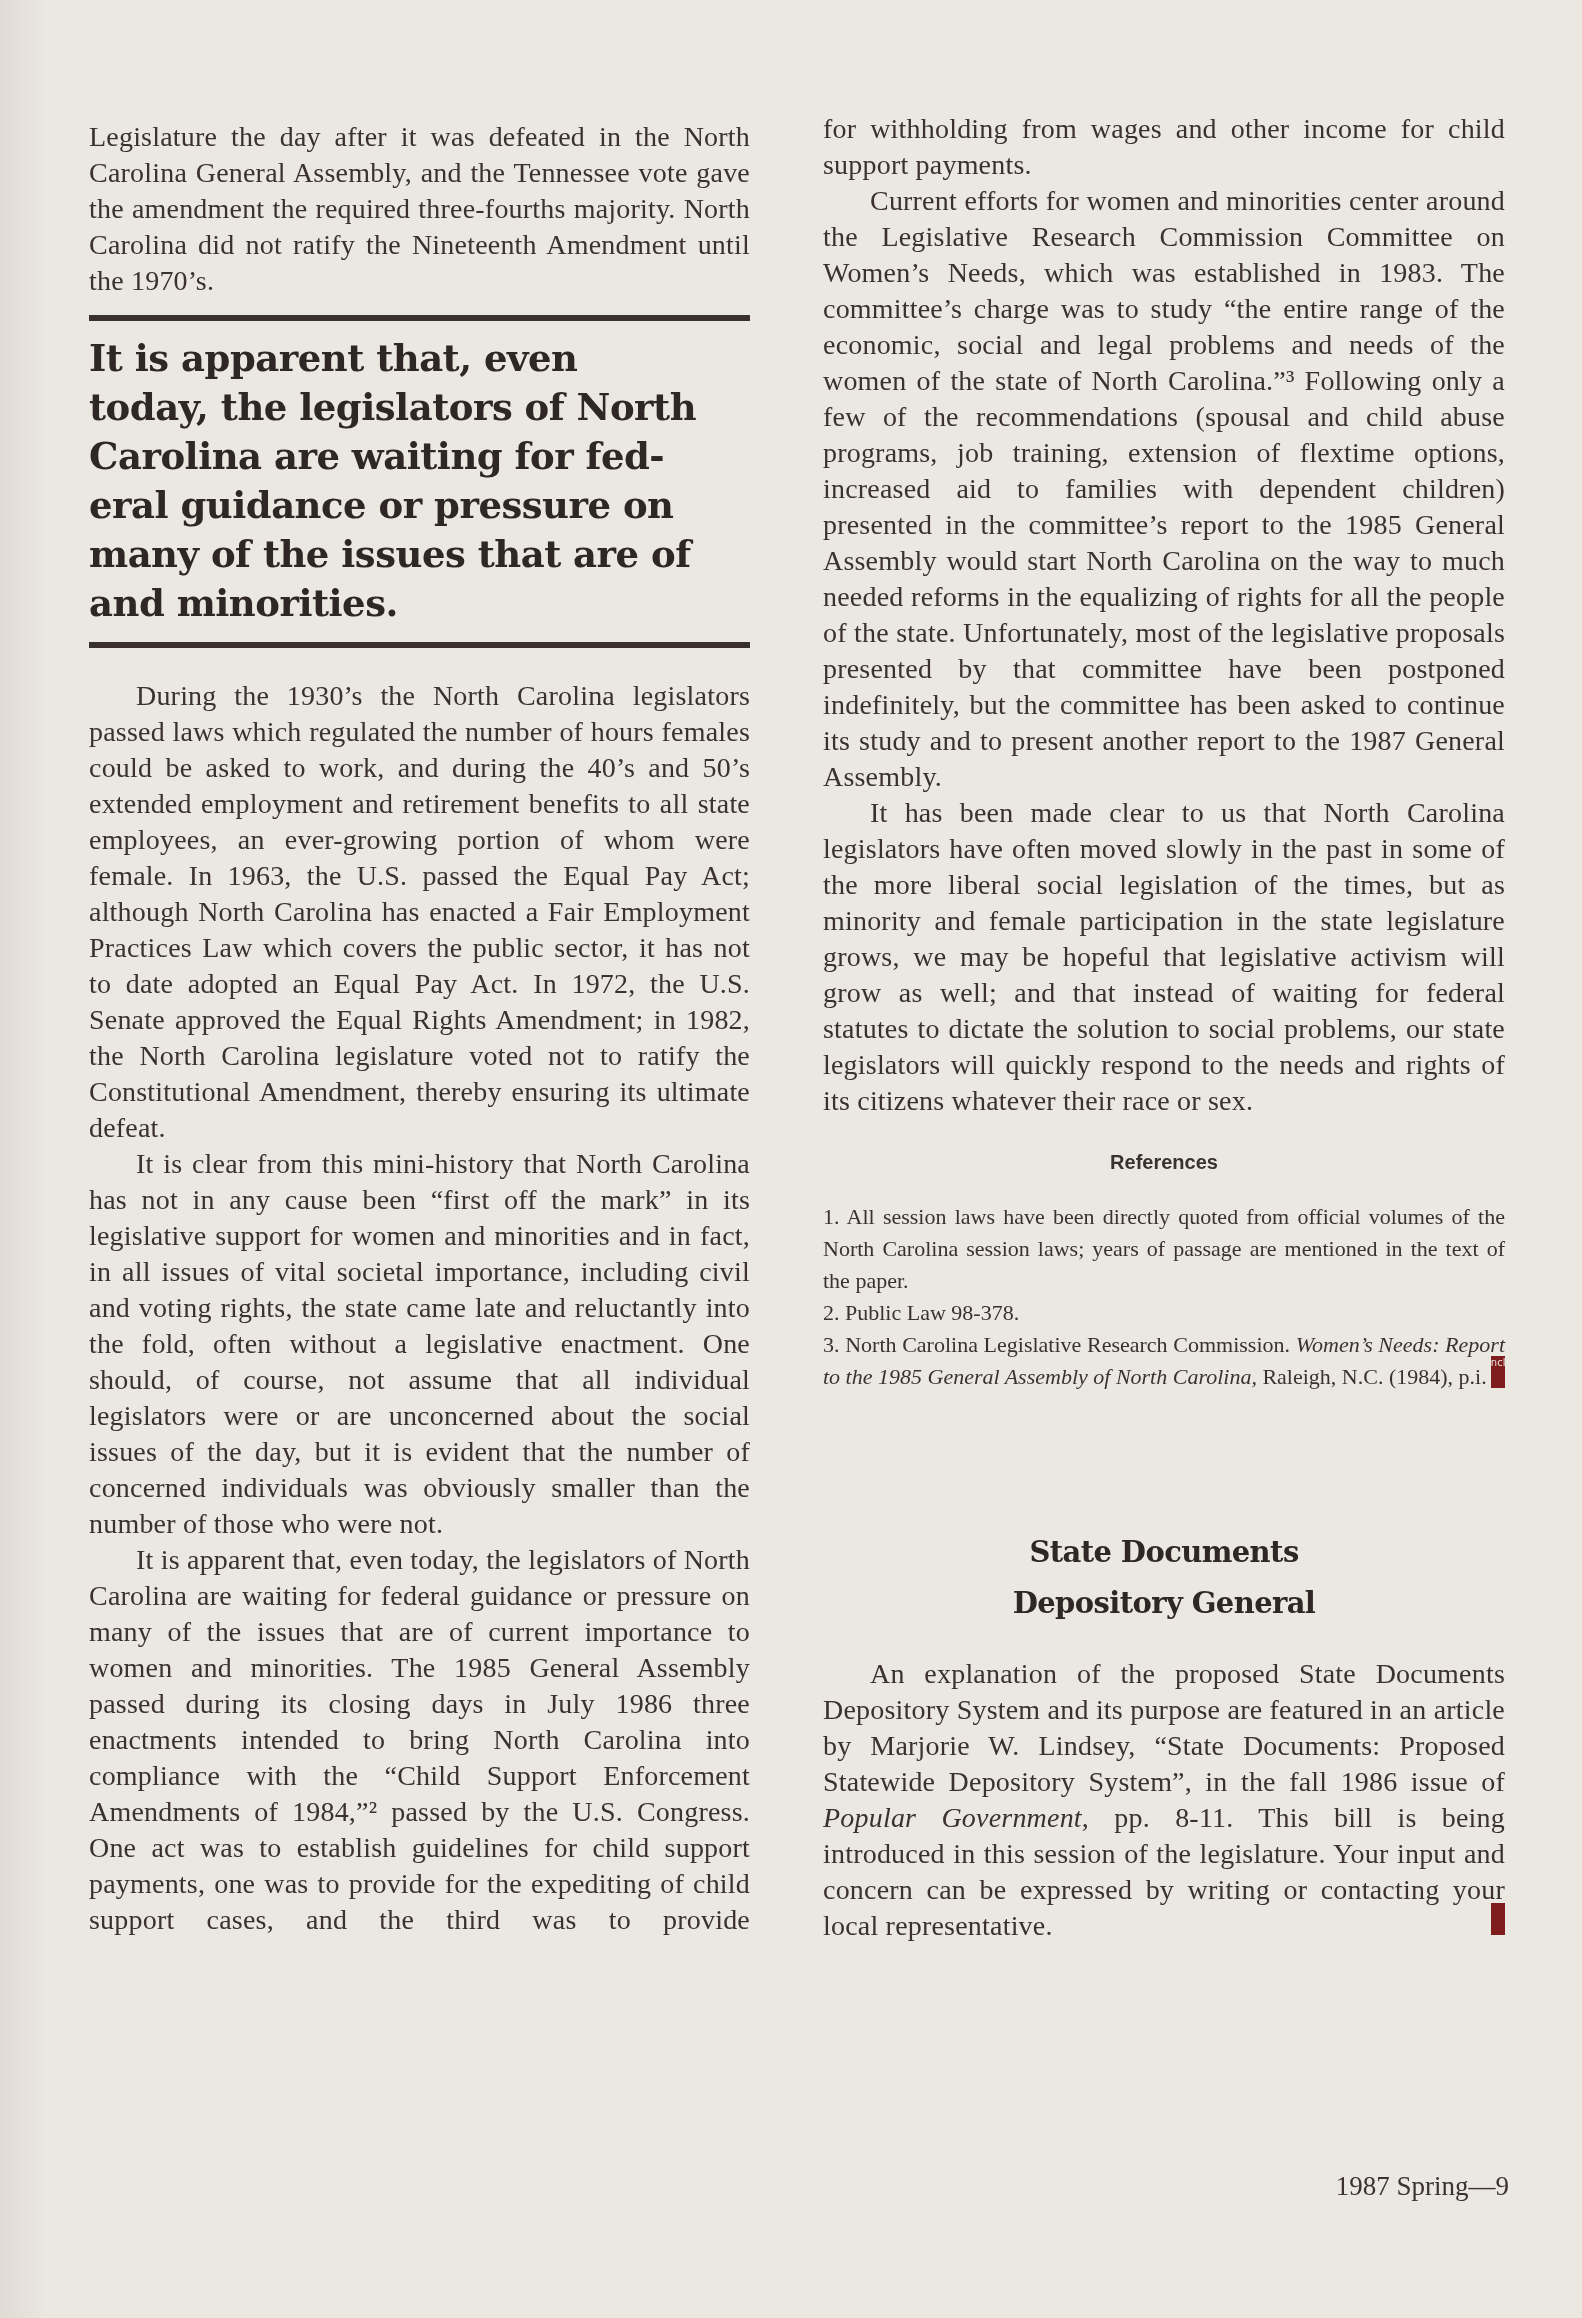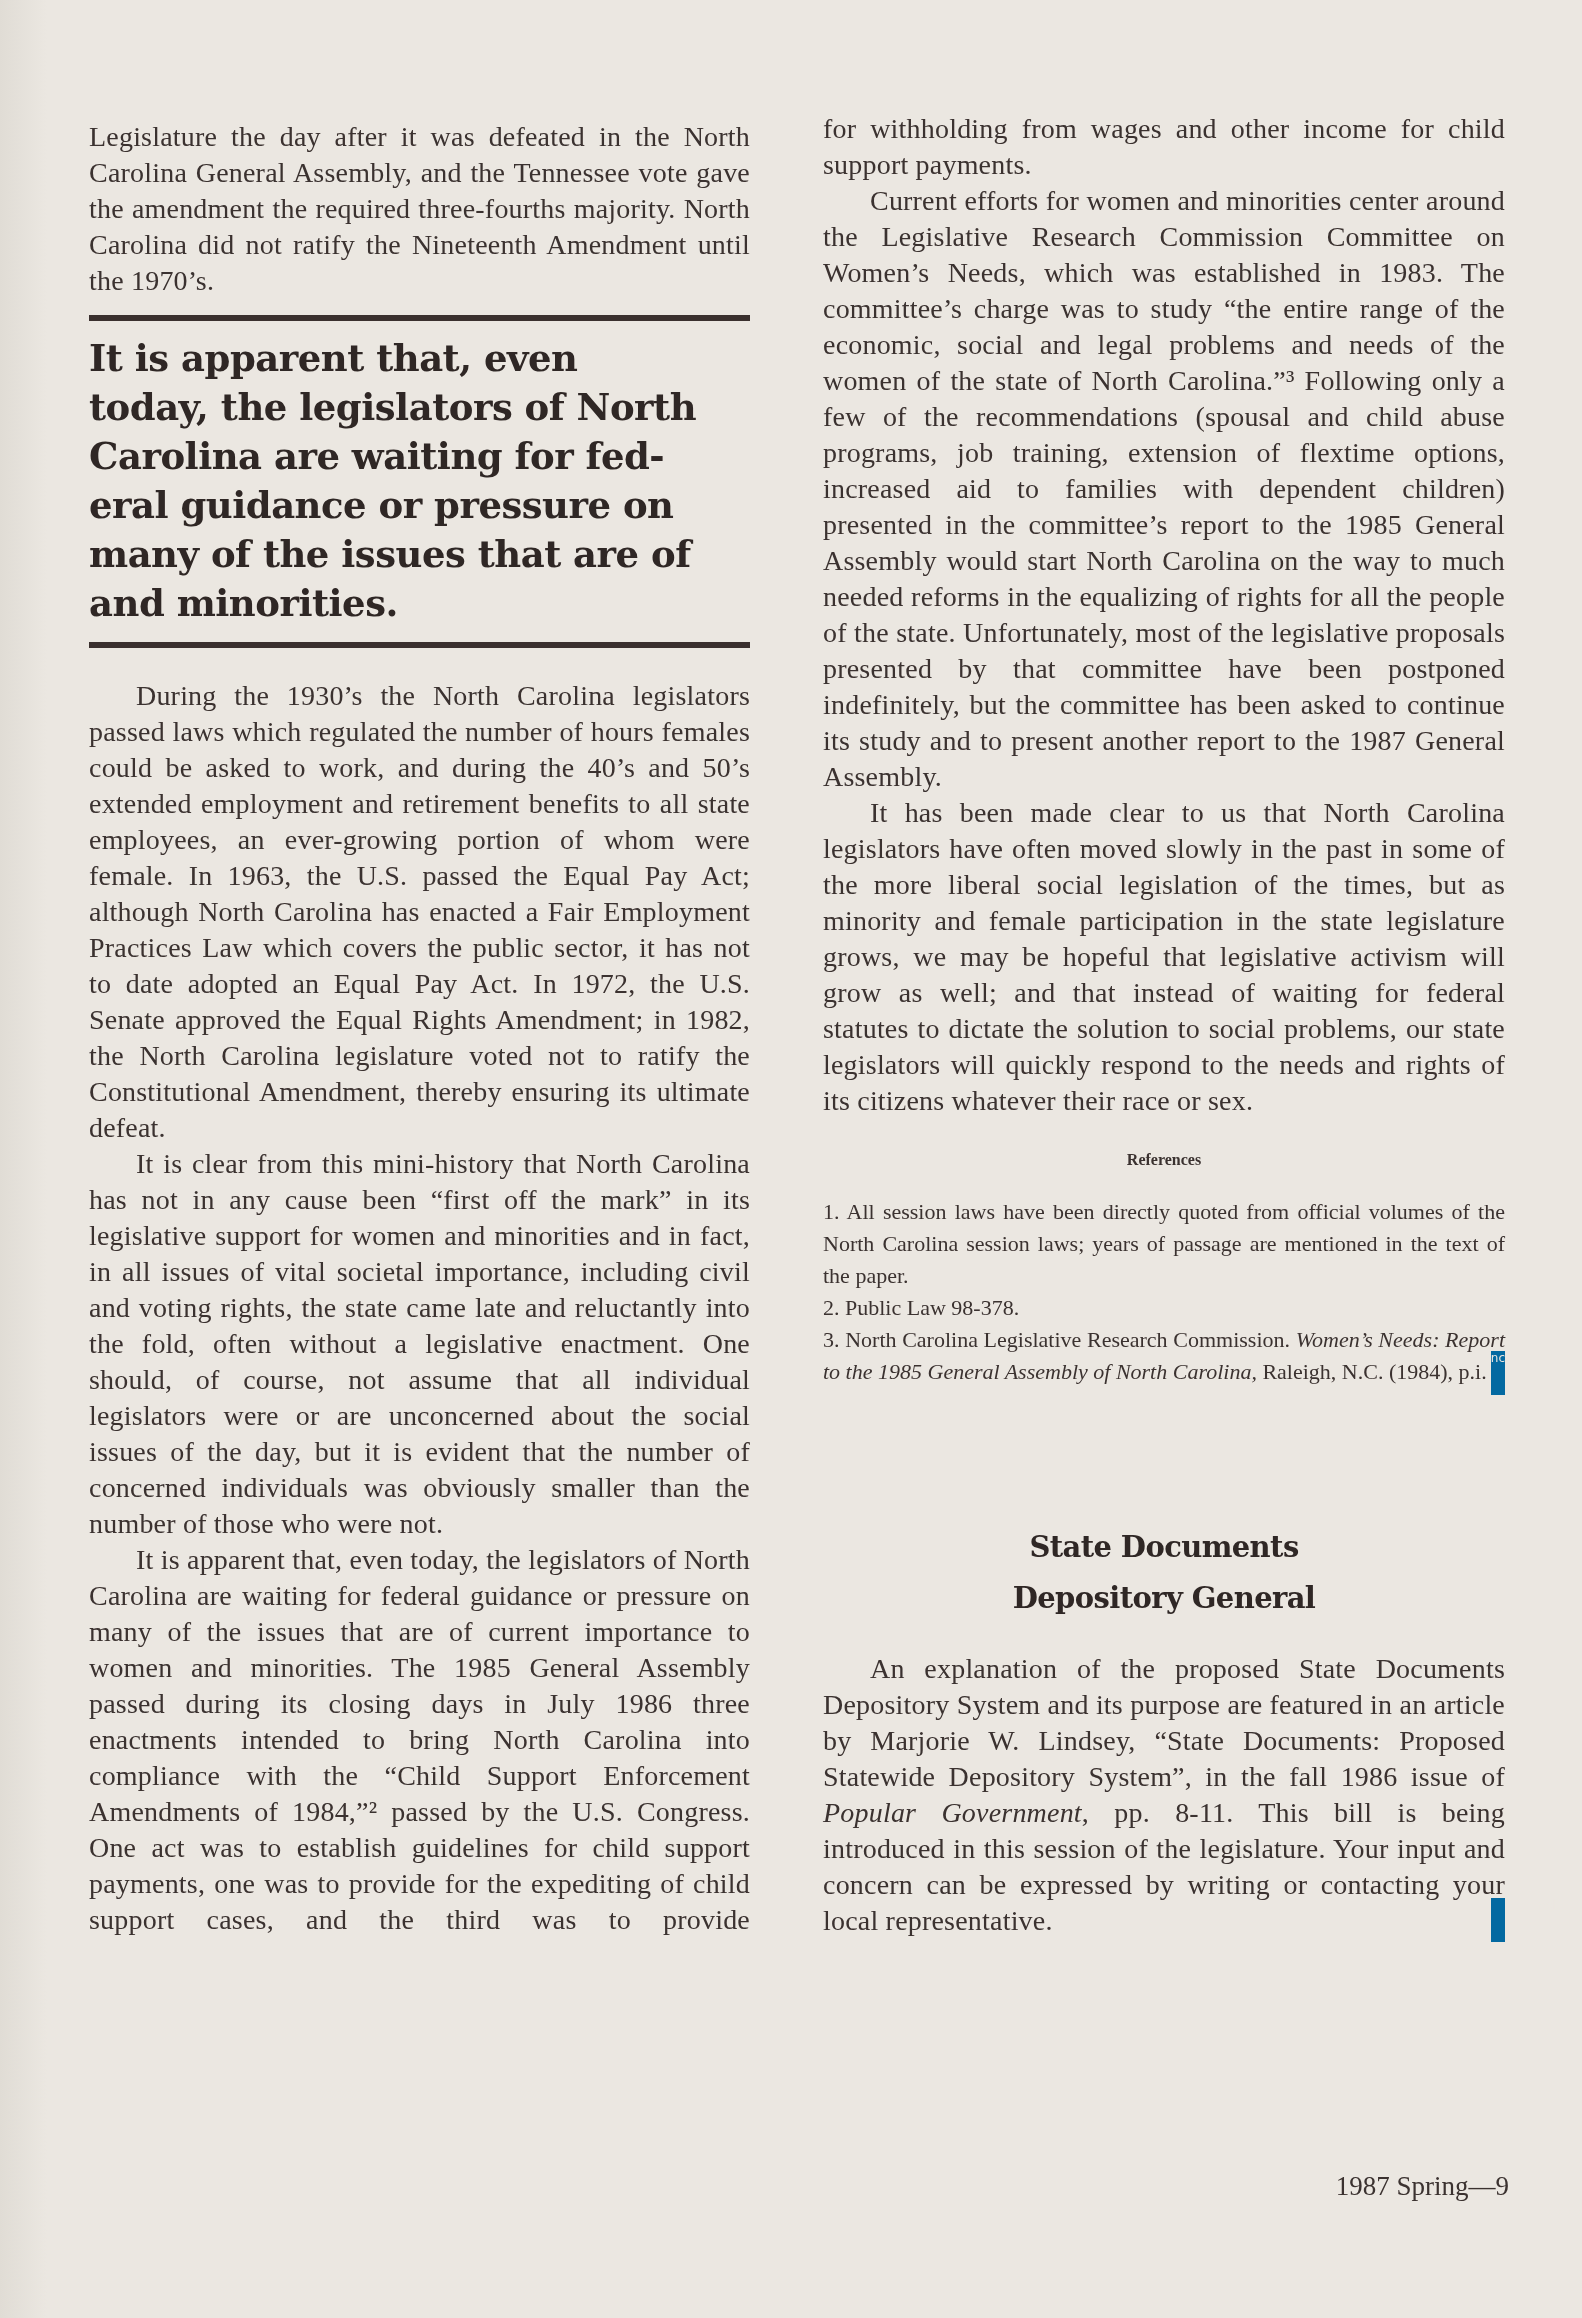--- a/index.html
+++ b/index.html
@@ -26,30 +26,30 @@
   .rule {
     height: 6.3px; background: #3a302e; width: 661px;
   }
   .pullquote {
     font-family: "DejaVu Serif", "Liberation Serif", serif;
     font-weight: bold; font-size: 37px; line-height: 49px;
     color: #2f2725; margin: 12.7px 0 14.2px 0; letter-spacing: -0.5px;
   }
   .pq-line { display: block; white-space: nowrap; }
   .refs-title {
-    font-family: Liberation Serif, serif; font-weight: bold;
-    font-size: 16px; text-align: center; margin: 32px 0 27px 0;
+    font-family: Liberation Sans, sans-serif; font-weight: bold;
+    font-size: 20px; text-align: center; margin: 32px 0 27px 0;
   }
   .ref-item {
     font-family: "Liberation Serif", serif; font-size: 22px; line-height: 32px;
     text-align: justify; margin: 0;
   }
   .endmark {
-    display: inline-block; width: 14.2px; height: 44px; background: #0369a1;
-    color: #ebe7e1; font-family: "DejaVu Sans", sans-serif; font-size: 12px;
+    display: inline-block; width: 14.2px; height: 32px; background: #7f1d1d;
+    color: #ebe7e1; font-family: "DejaVu Sans", sans-serif; font-size: 10px;
     line-height: 14.2px; text-align: center; vertical-align: middle;
     float: right; margin-top: -4.7px;
   }
   .section-heading {
     font-family: "DejaVu Serif", serif; font-weight: bold;
     font-size: 29px; line-height: 51px; text-align: center;
     color: #2f2725; margin: 0 0 27px 0; letter-spacing: -0.6px;
   }
   .footer {
     position: absolute; right: 73px; top: 2171px;

